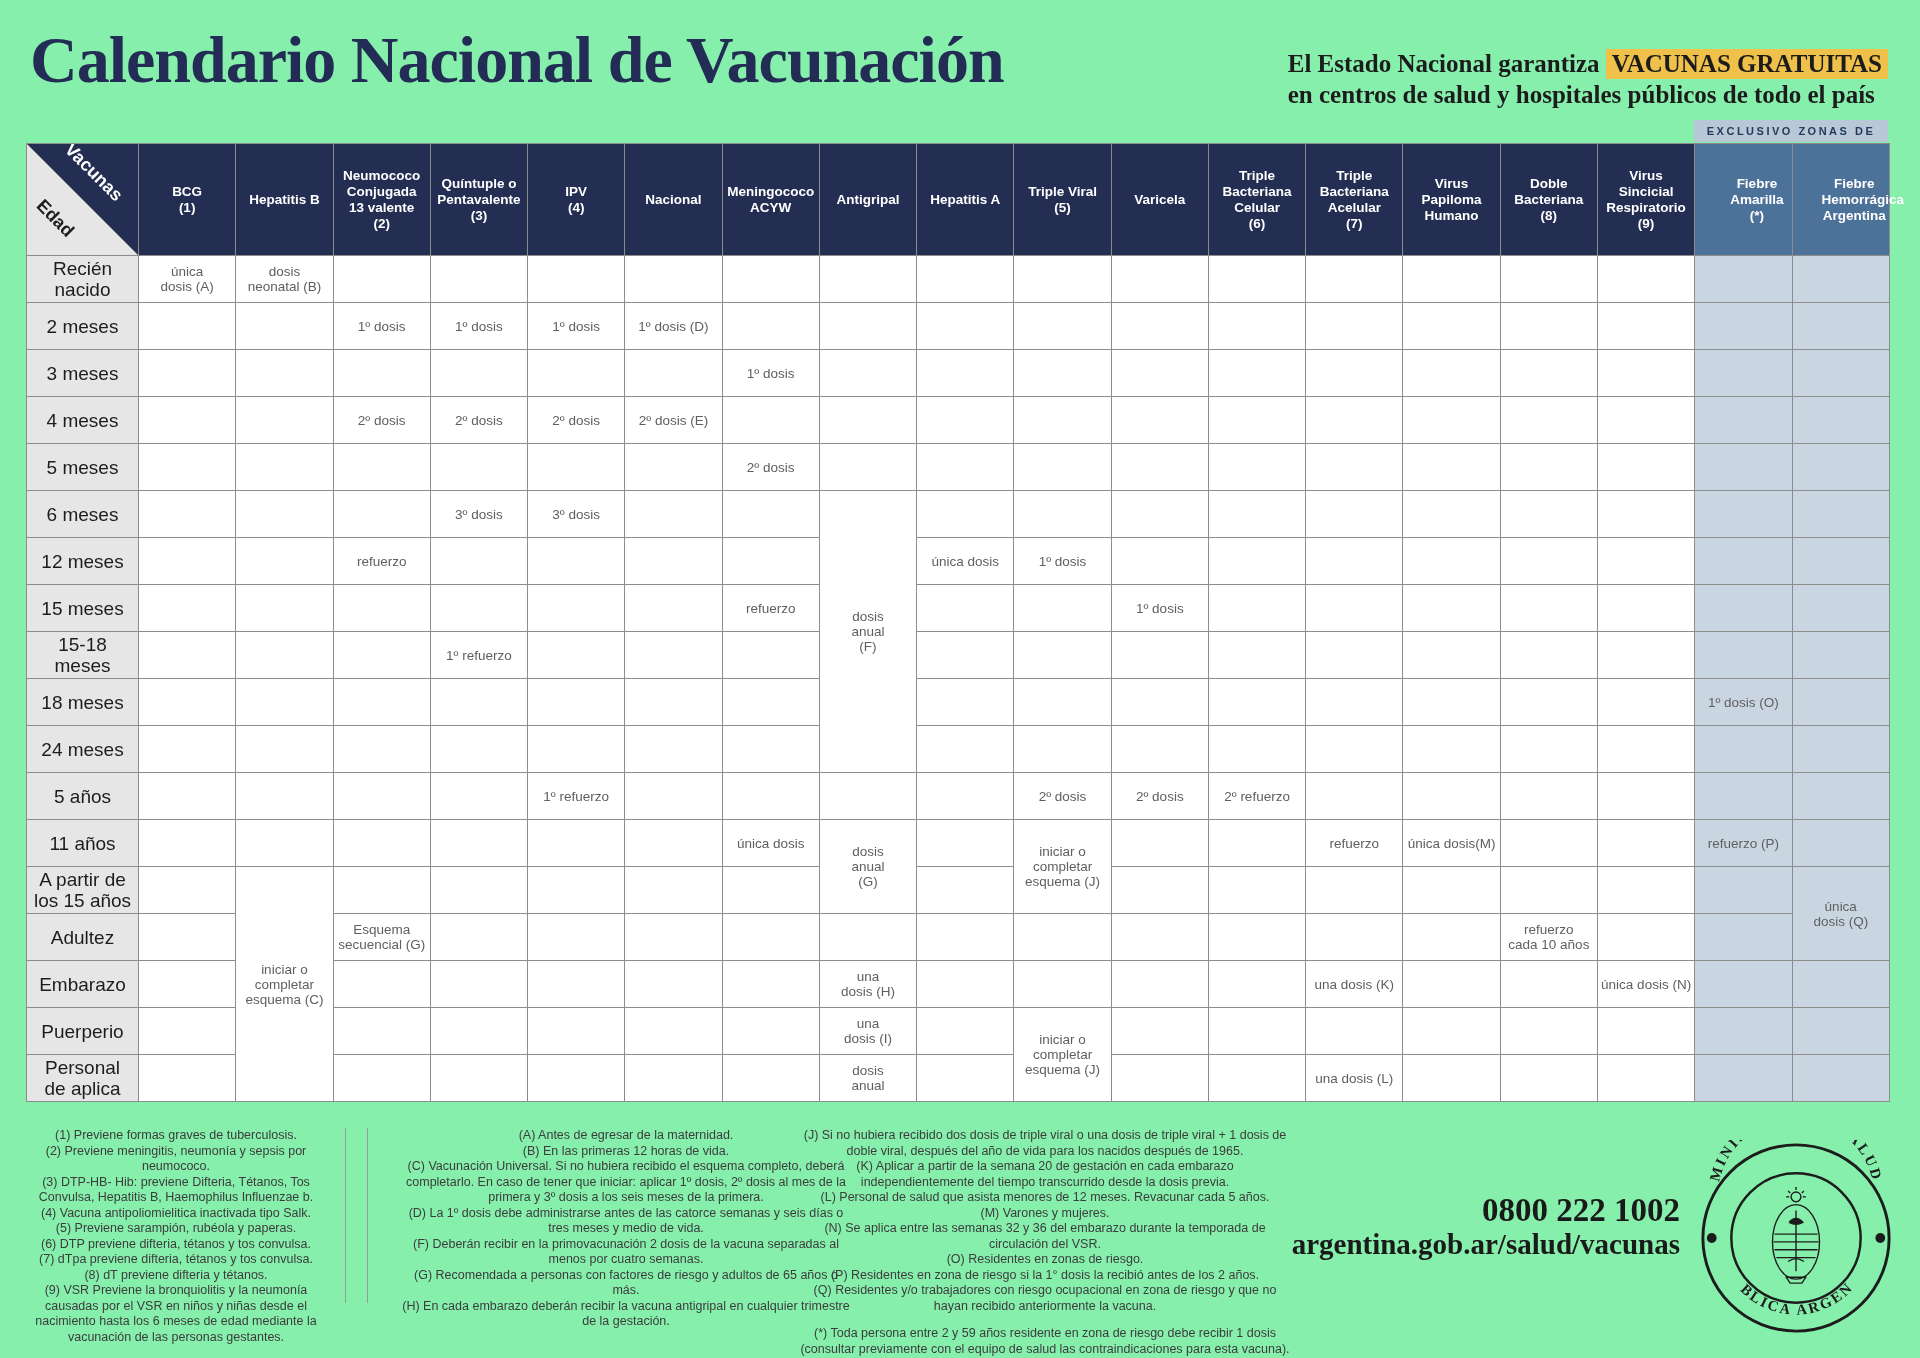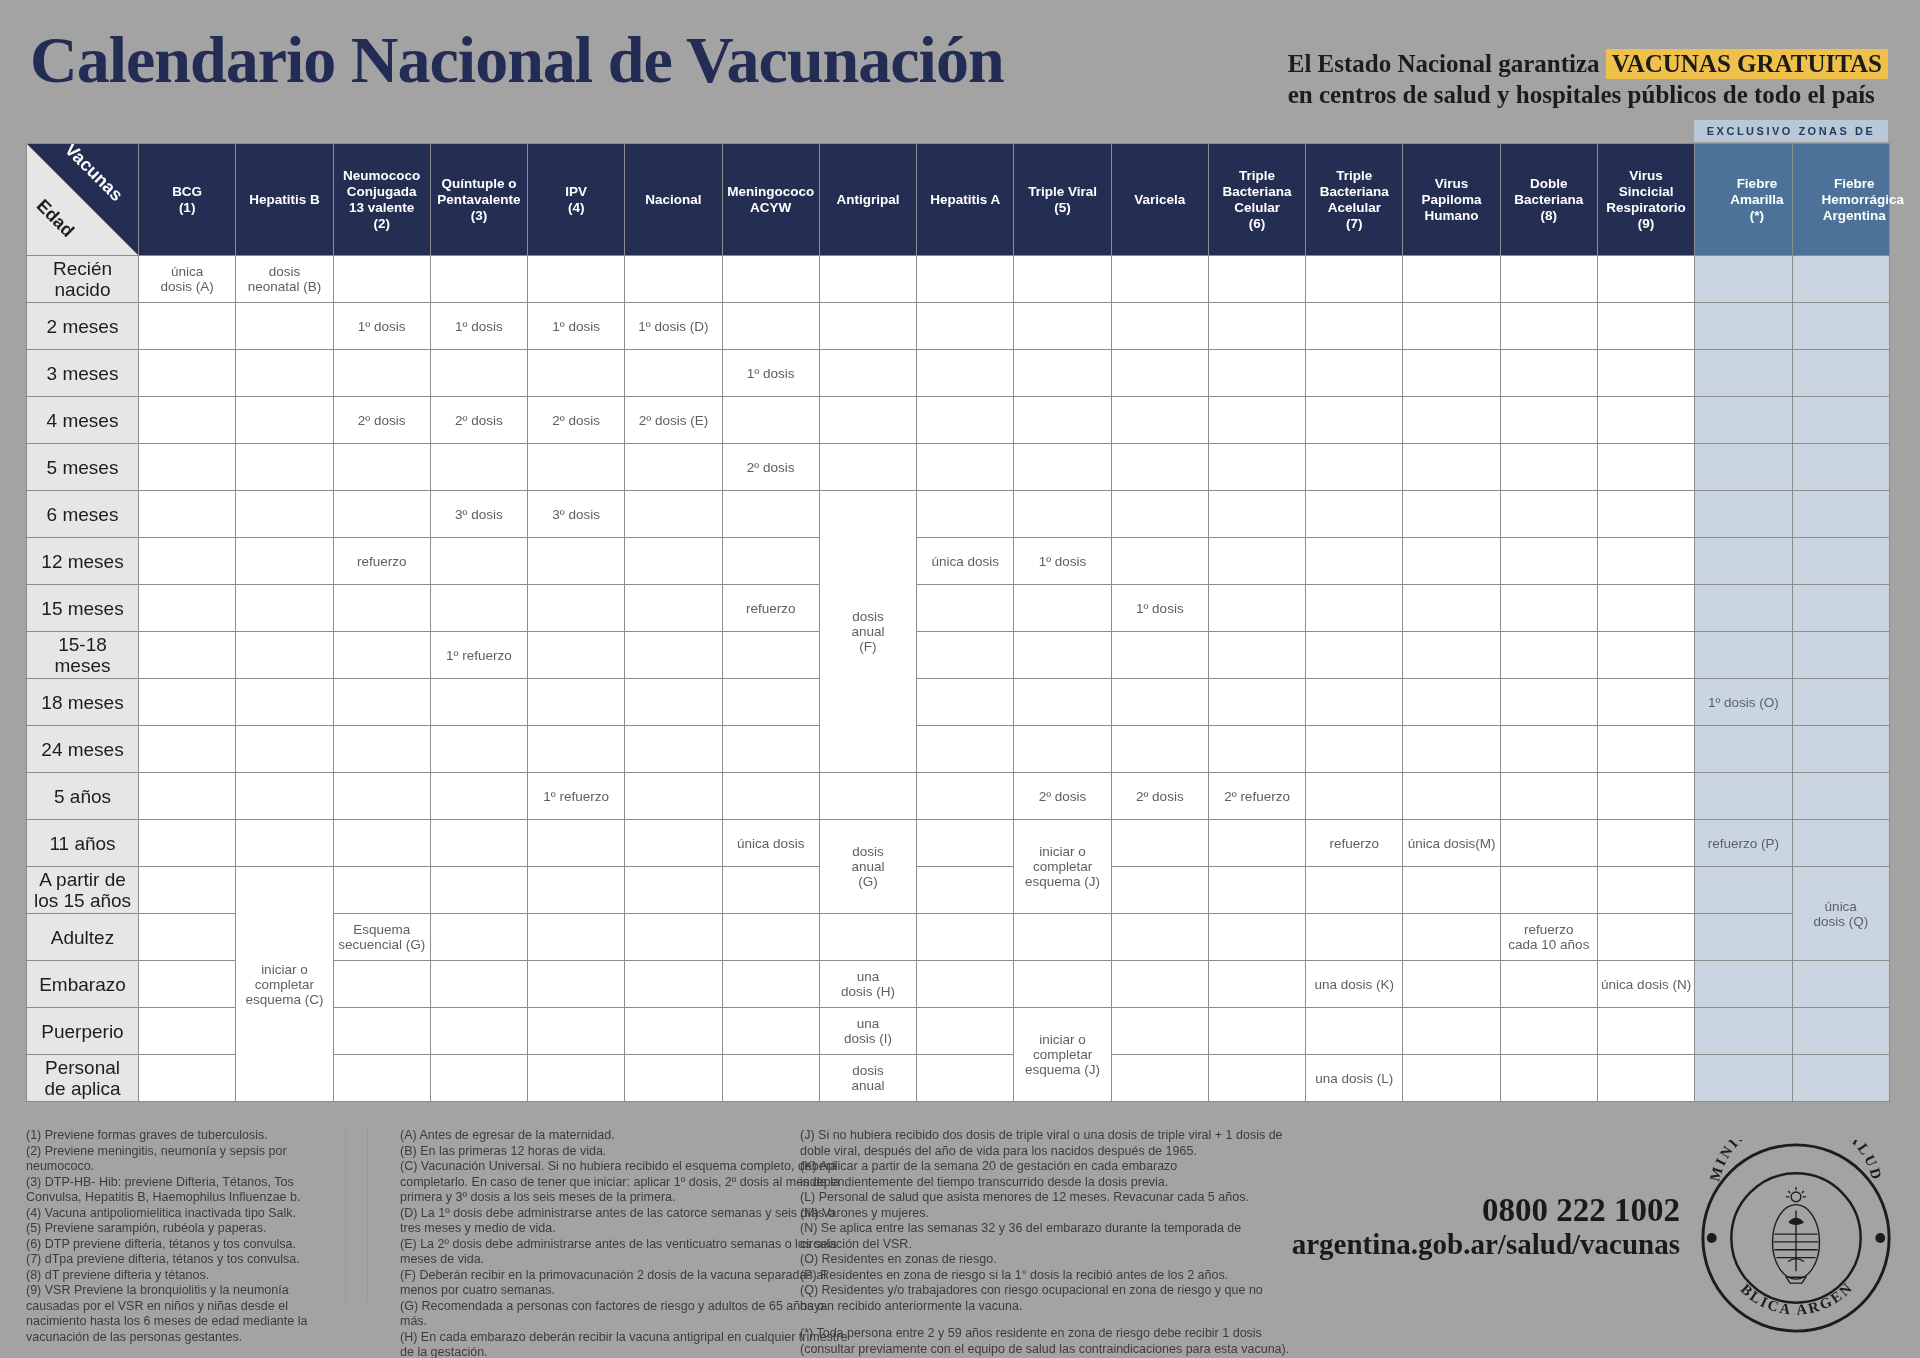--- a/index.html
+++ b/index.html
@@ -1,17 +1,17 @@
 <!DOCTYPE html>
 <html><head>
 <meta charset="utf-8">
 <style>
   * { margin:0; padding:0; box-sizing:border-box; }
   html,body { background:#ffffff; }
-  .page { position:relative; width:1920px; height:1358px; background:#a3a3a3; overflow:hidden;
+  .page { position:relative; width:1920px; height:1358px; background:#86efac; overflow:hidden;
           font-family:"Liberation Sans", sans-serif; }
 
   
   .title { position:absolute; left:30px; top:22px; font-family:"Liberation Serif", serif;
            font-weight:bold; font-size:66px; letter-spacing:-1px; color:#232c55; }
   .intro { position:absolute; right:32px; top:48px; text-align:left;
            font-family:"Liberation Serif", serif; font-weight:bold; font-size:25px;
            line-height:31px; color:#1c1c1c; }
   .intro .hl { background:#efc14b; padding:1px 6px 2px 6px; }
   .risk-badge { position:absolute; right:32px; top:120px; width:194px; height:22px;
@@ -36,21 +36,21 @@
   
   th.corner { background:#e6e6e6; position:relative; overflow:hidden; padding:0; }
   th.corner .tri { position:absolute; left:0; top:0; width:100%; height:100%;
                    background:#242e52; clip-path:polygon(0 0,100% 0,100% 100%); }
   th.corner .cv { position:absolute; left:30px; top:18px; transform:rotate(45deg);
                   color:#fff; font-size:18px; font-weight:bold; }
   th.corner .ce { position:absolute; left:6px; top:64px; transform:rotate(45deg);
                   color:#1d1d1d; font-size:18px; font-weight:bold; }
 
   
-  .fnotes { position:absolute; top:1128px; font-size:12.5px; line-height:15.5px; color:#3c3c3c; }
+  .fnotes { position:absolute; top:1128px; font-size:12.5px; line-height:15.5px; color:#3c3c3c;text-align:center; }
   .fn-col1 { left:26px;  width:300px; }
   .fn-col2 { left:400px; width:452px; }
   .fn-col3 { left:800px; width:490px; }
   .fnotes p { margin:0; }
   .fn-star { margin-top:12px !important; }
   .fn-div { position:absolute; top:1128px; width:1px; height:175px; background:#9a9a9a; }
   .fn-div.d1 { left:345px; } .fn-div.d2 { left:367px; }
 
   
   .contact { position:absolute; right:240px; top:1192px; text-align:right;
@@ -528,21 +528,20 @@
       <p>(8) dT previene difteria y tétanos.</p>
       <p>(9) VSR Previene la bronquiolitis y la neumonía causadas por el VSR en niños y niñas desde el nacimiento hasta los 6 meses de edad mediante la vacunación de las personas gestantes.</p>
     </div>
   <div class="fn-div d1"></div>
   <div class="fn-div d2"></div>
   <div class="fnotes fn-col2">
       <p>(A) Antes de egresar de la maternidad.</p>
       <p>(B) En las primeras 12 horas de vida.</p>
       <p>(C) Vacunación Universal. Si no hubiera recibido el esquema completo, deberá completarlo. En caso de tener que iniciar: aplicar 1º dosis, 2º dosis al mes de la primera y 3º dosis a los seis meses de la primera.</p>
       <p>(D) La 1º dosis debe administrarse antes de las catorce semanas y seis días o tres meses y medio de vida.</p>
-      <p>(E) La 2º dosis debe administrarse antes de las venticuatro semanas o los seis meses de vida.</p>
       <p>(F) Deberán recibir en la primovacunación 2 dosis de la vacuna separadas al menos por cuatro semanas.</p>
       <p>(G) Recomendada a personas con factores de riesgo y adultos de 65 años o más.</p>
       <p>(H) En cada embarazo deberán recibir la vacuna antigripal en cualquier trimestre de la gestación.</p>
     </div>
   <div class="fnotes fn-col3">
       <p>(J) Si no hubiera recibido dos dosis de triple viral o una dosis de triple viral + 1 dosis de doble viral, después del año de vida para los nacidos después de 1965.</p>
       <p>(K) Aplicar a partir de la semana 20 de gestación en cada embarazo independientemente del tiempo transcurrido desde la dosis previa.</p>
       <p>(L) Personal de salud que asista menores de 12 meses. Revacunar cada 5 años.</p>
       <p>(M) Varones y mujeres.</p>
       <p>(N) Se aplica entre las semanas 32 y 36 del embarazo durante la temporada de circulación del VSR.</p>

